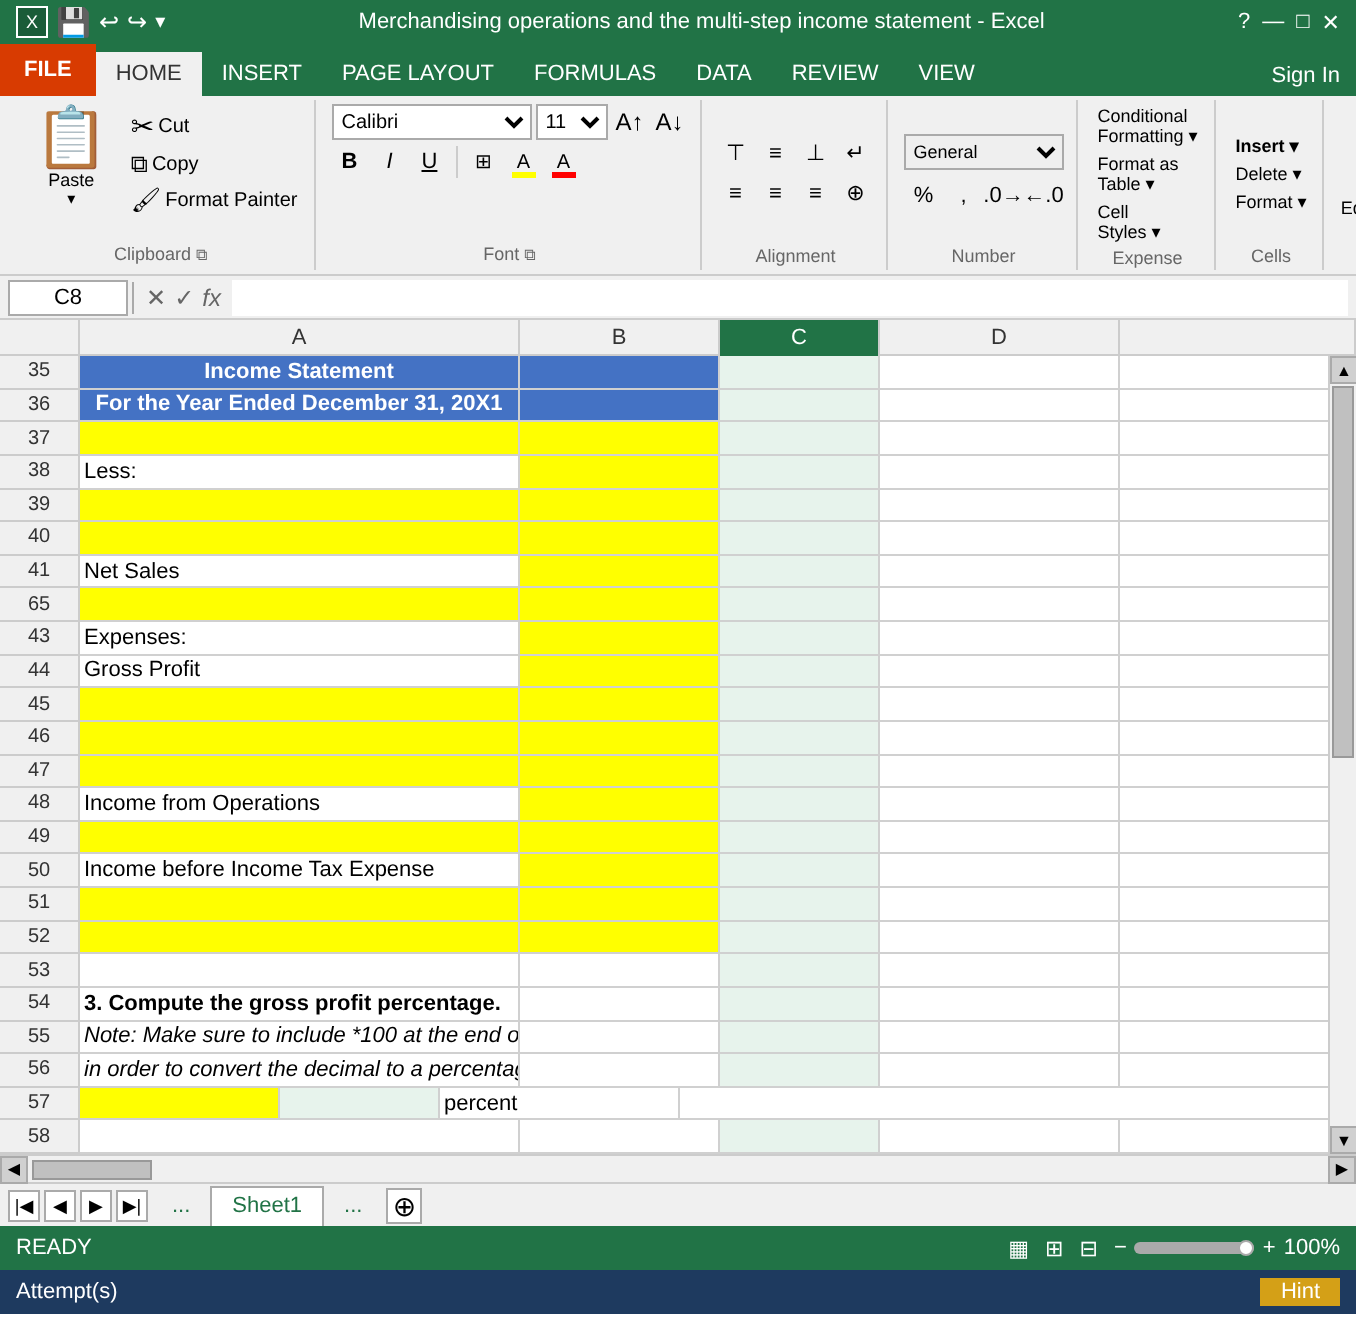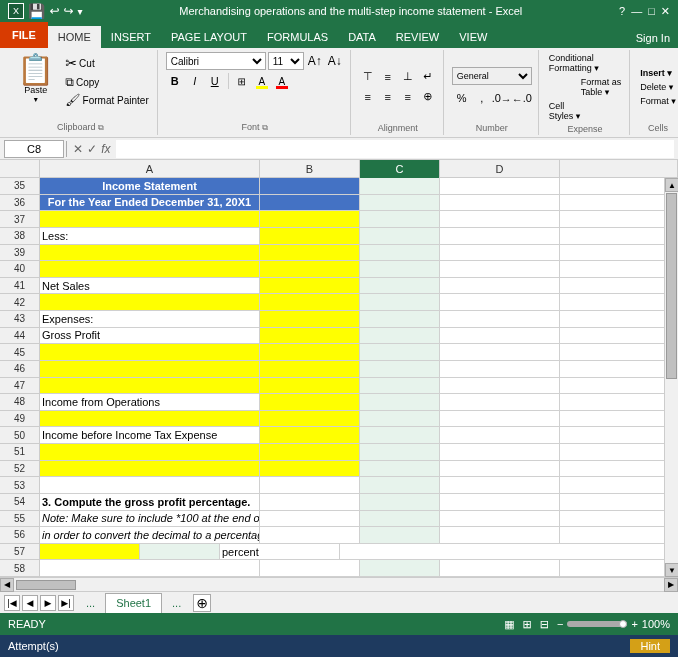--- a/index.html
+++ b/index.html
@@ -204,21 +204,21 @@
         <div class="font-btn">.0→</div>
         <div class="font-btn">←.0</div>
       </div>
     </div>
     <div class="ribbon-group-label">Number</div>
   </div>
 
   <div class="ribbon-group">
     <div class="ribbon-group-content" style="flex-direction:column;gap:2px;justify-content:center;">
       <div style="font-size:9px;cursor:pointer;padding:1px 2px;">Conditional<br>Formatting ▾</div>
-      <div style="font-size:9px;cursor:pointer;padding:1px 2px;margin-left:32px;">Format as<br>Table ▾</div>
+      <div style="font-size:9px;cursor:pointer;padding:1px 2px;">Format as<br>Table ▾</div>
       <div style="font-size:9px;cursor:pointer;padding:1px 2px;">Cell<br>Styles ▾</div>
     </div>
     <div class="ribbon-group-label">Expense</div>
   </div>
 
   <div class="ribbon-group">
     <div class="ribbon-group-content" style="flex-direction:column;gap:2px;justify-content:center;">
       <div style="font-size:9px;cursor:pointer;padding:1px 2px;font-weight:bold;">Insert ▾</div>
       <div style="font-size:9px;cursor:pointer;padding:1px 2px;">Delete ▾</div>
       <div style="font-size:9px;cursor:pointer;padding:1px 2px;">Format ▾</div>
@@ -263,21 +263,21 @@
       <div class="spreadsheet-body">
 
         <div class="row-headers">
           <div class="row-header">35</div>
           <div class="row-header">36</div>
           <div class="row-header">37</div>
           <div class="row-header">38</div>
           <div class="row-header">39</div>
           <div class="row-header">40</div>
           <div class="row-header">41</div>
-          <div class="row-header">42</div>
+          <div class="row-header">65</div>
           <div class="row-header">43</div>
           <div class="row-header">44</div>
           <div class="row-header">45</div>
           <div class="row-header">46</div>
           <div class="row-header">47</div>
           <div class="row-header">48</div>
           <div class="row-header">49</div>
           <div class="row-header">50</div>
           <div class="row-header">51</div>
           <div class="row-header">52</div>

